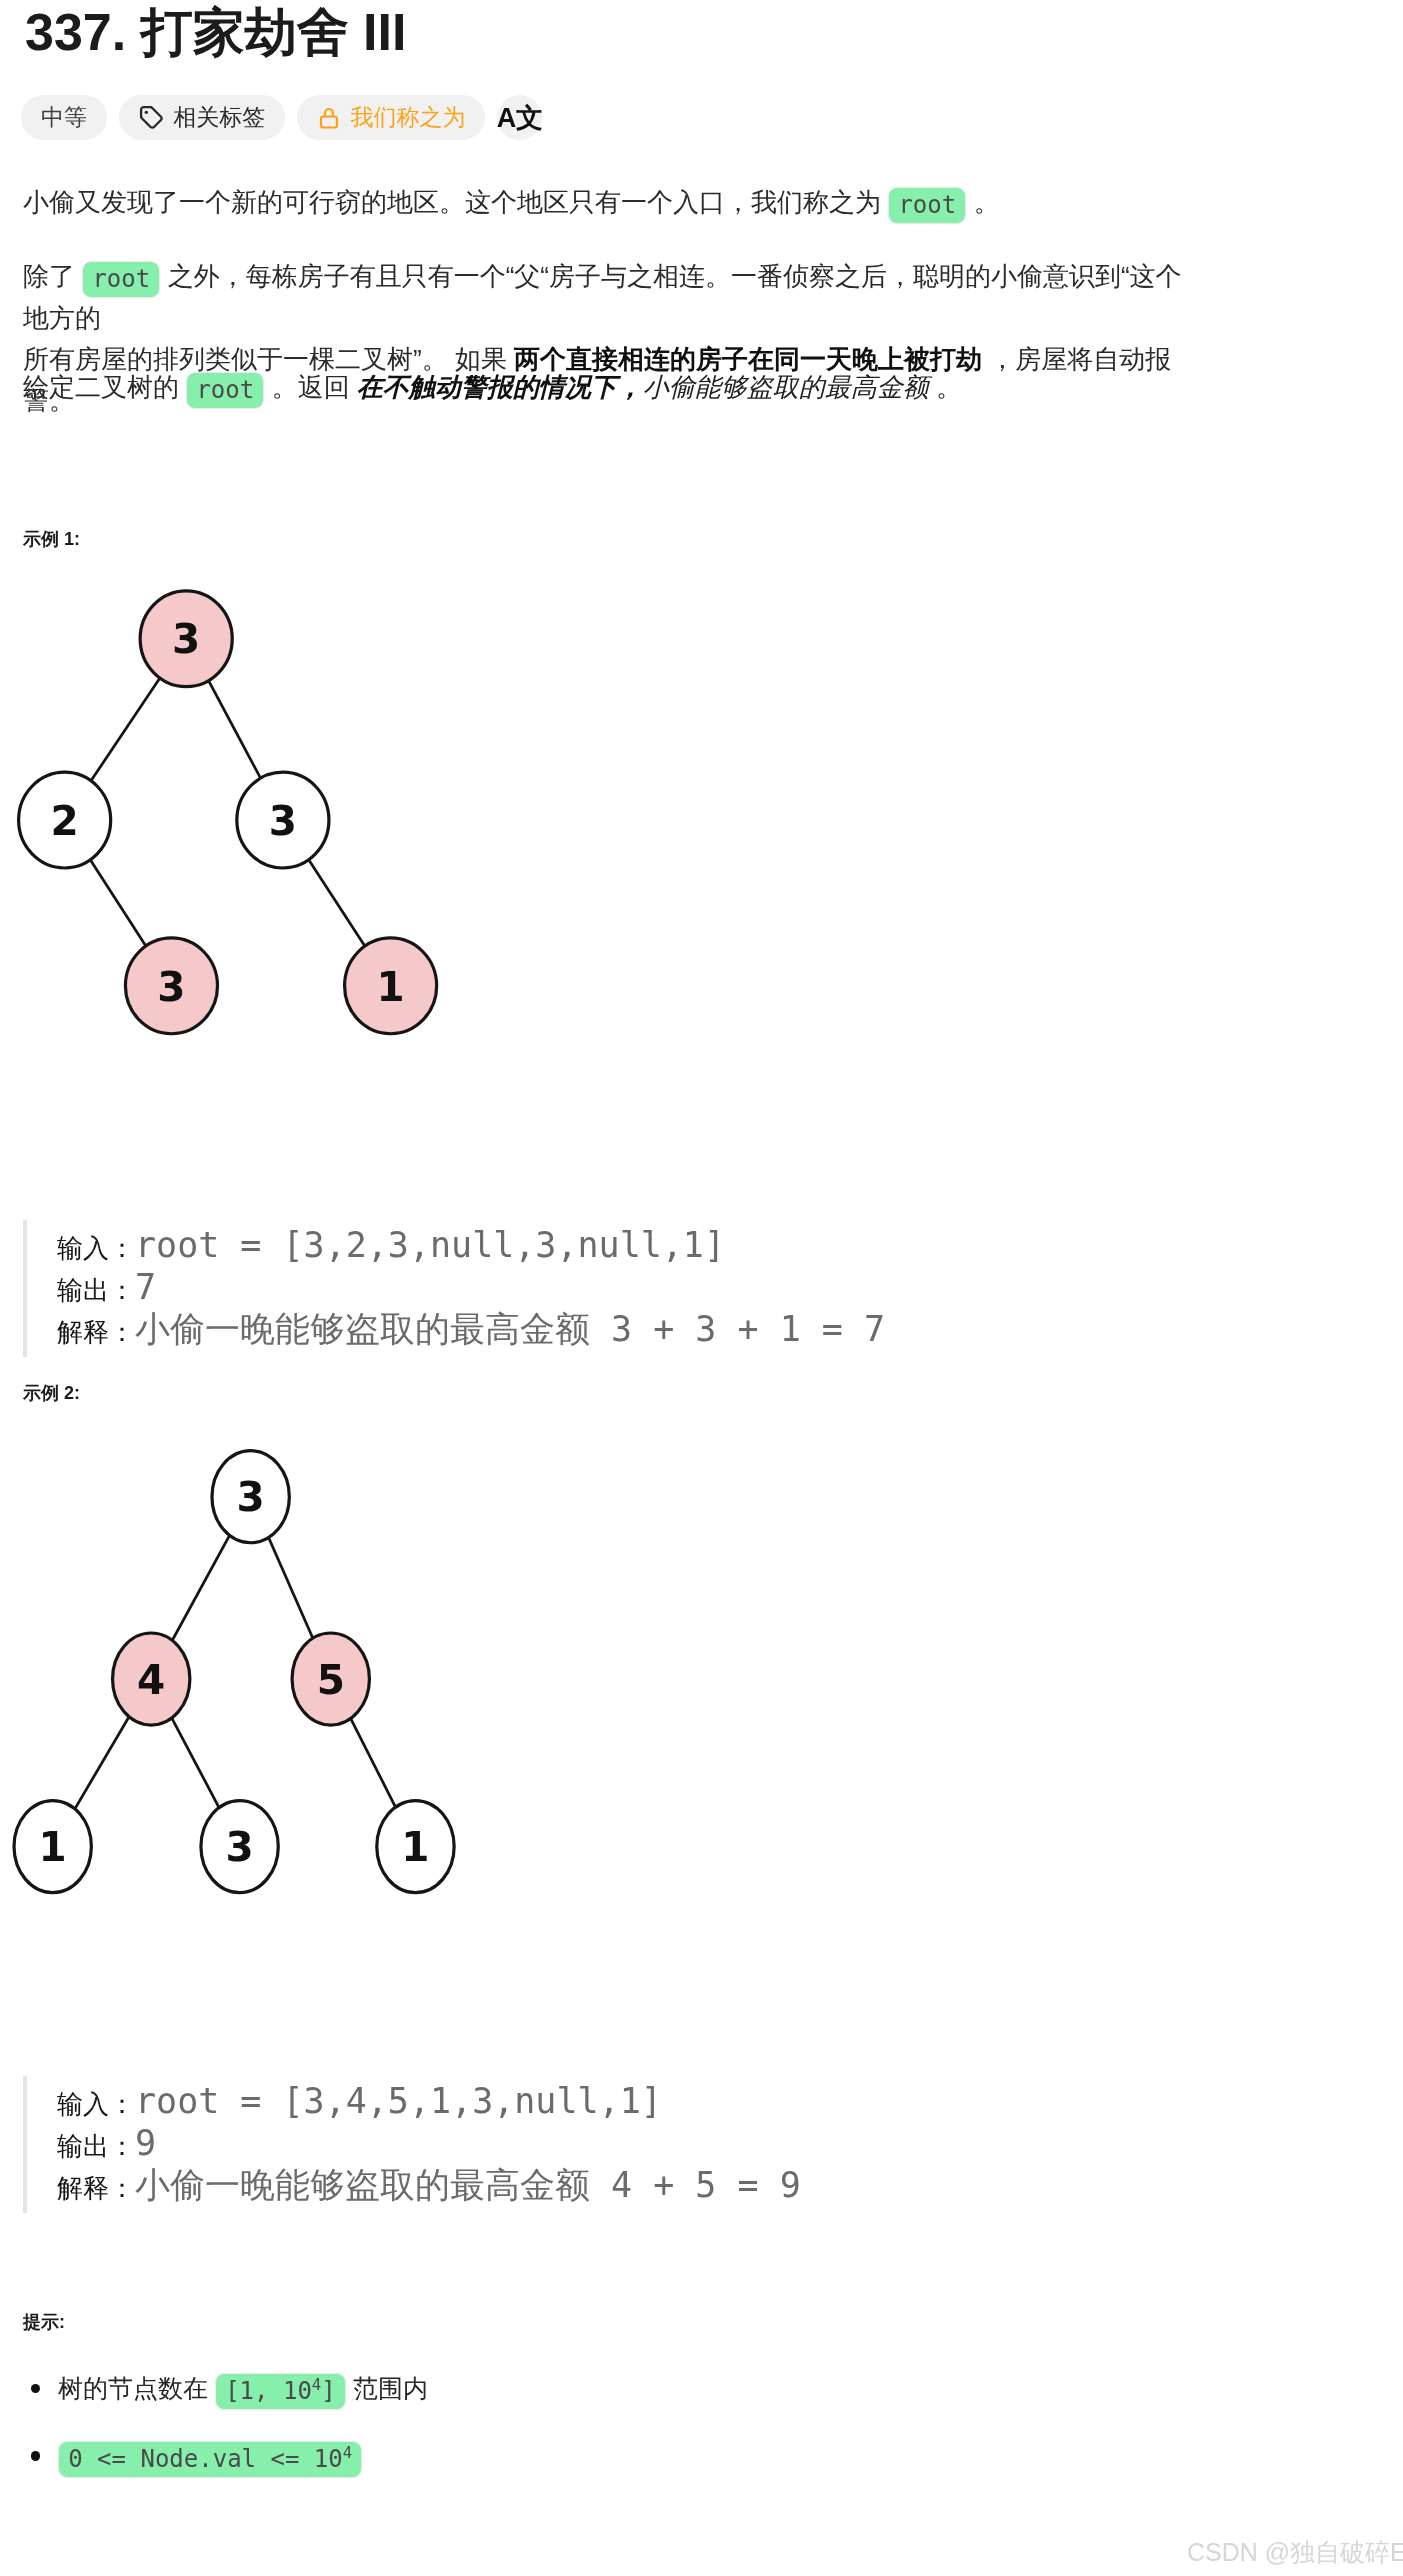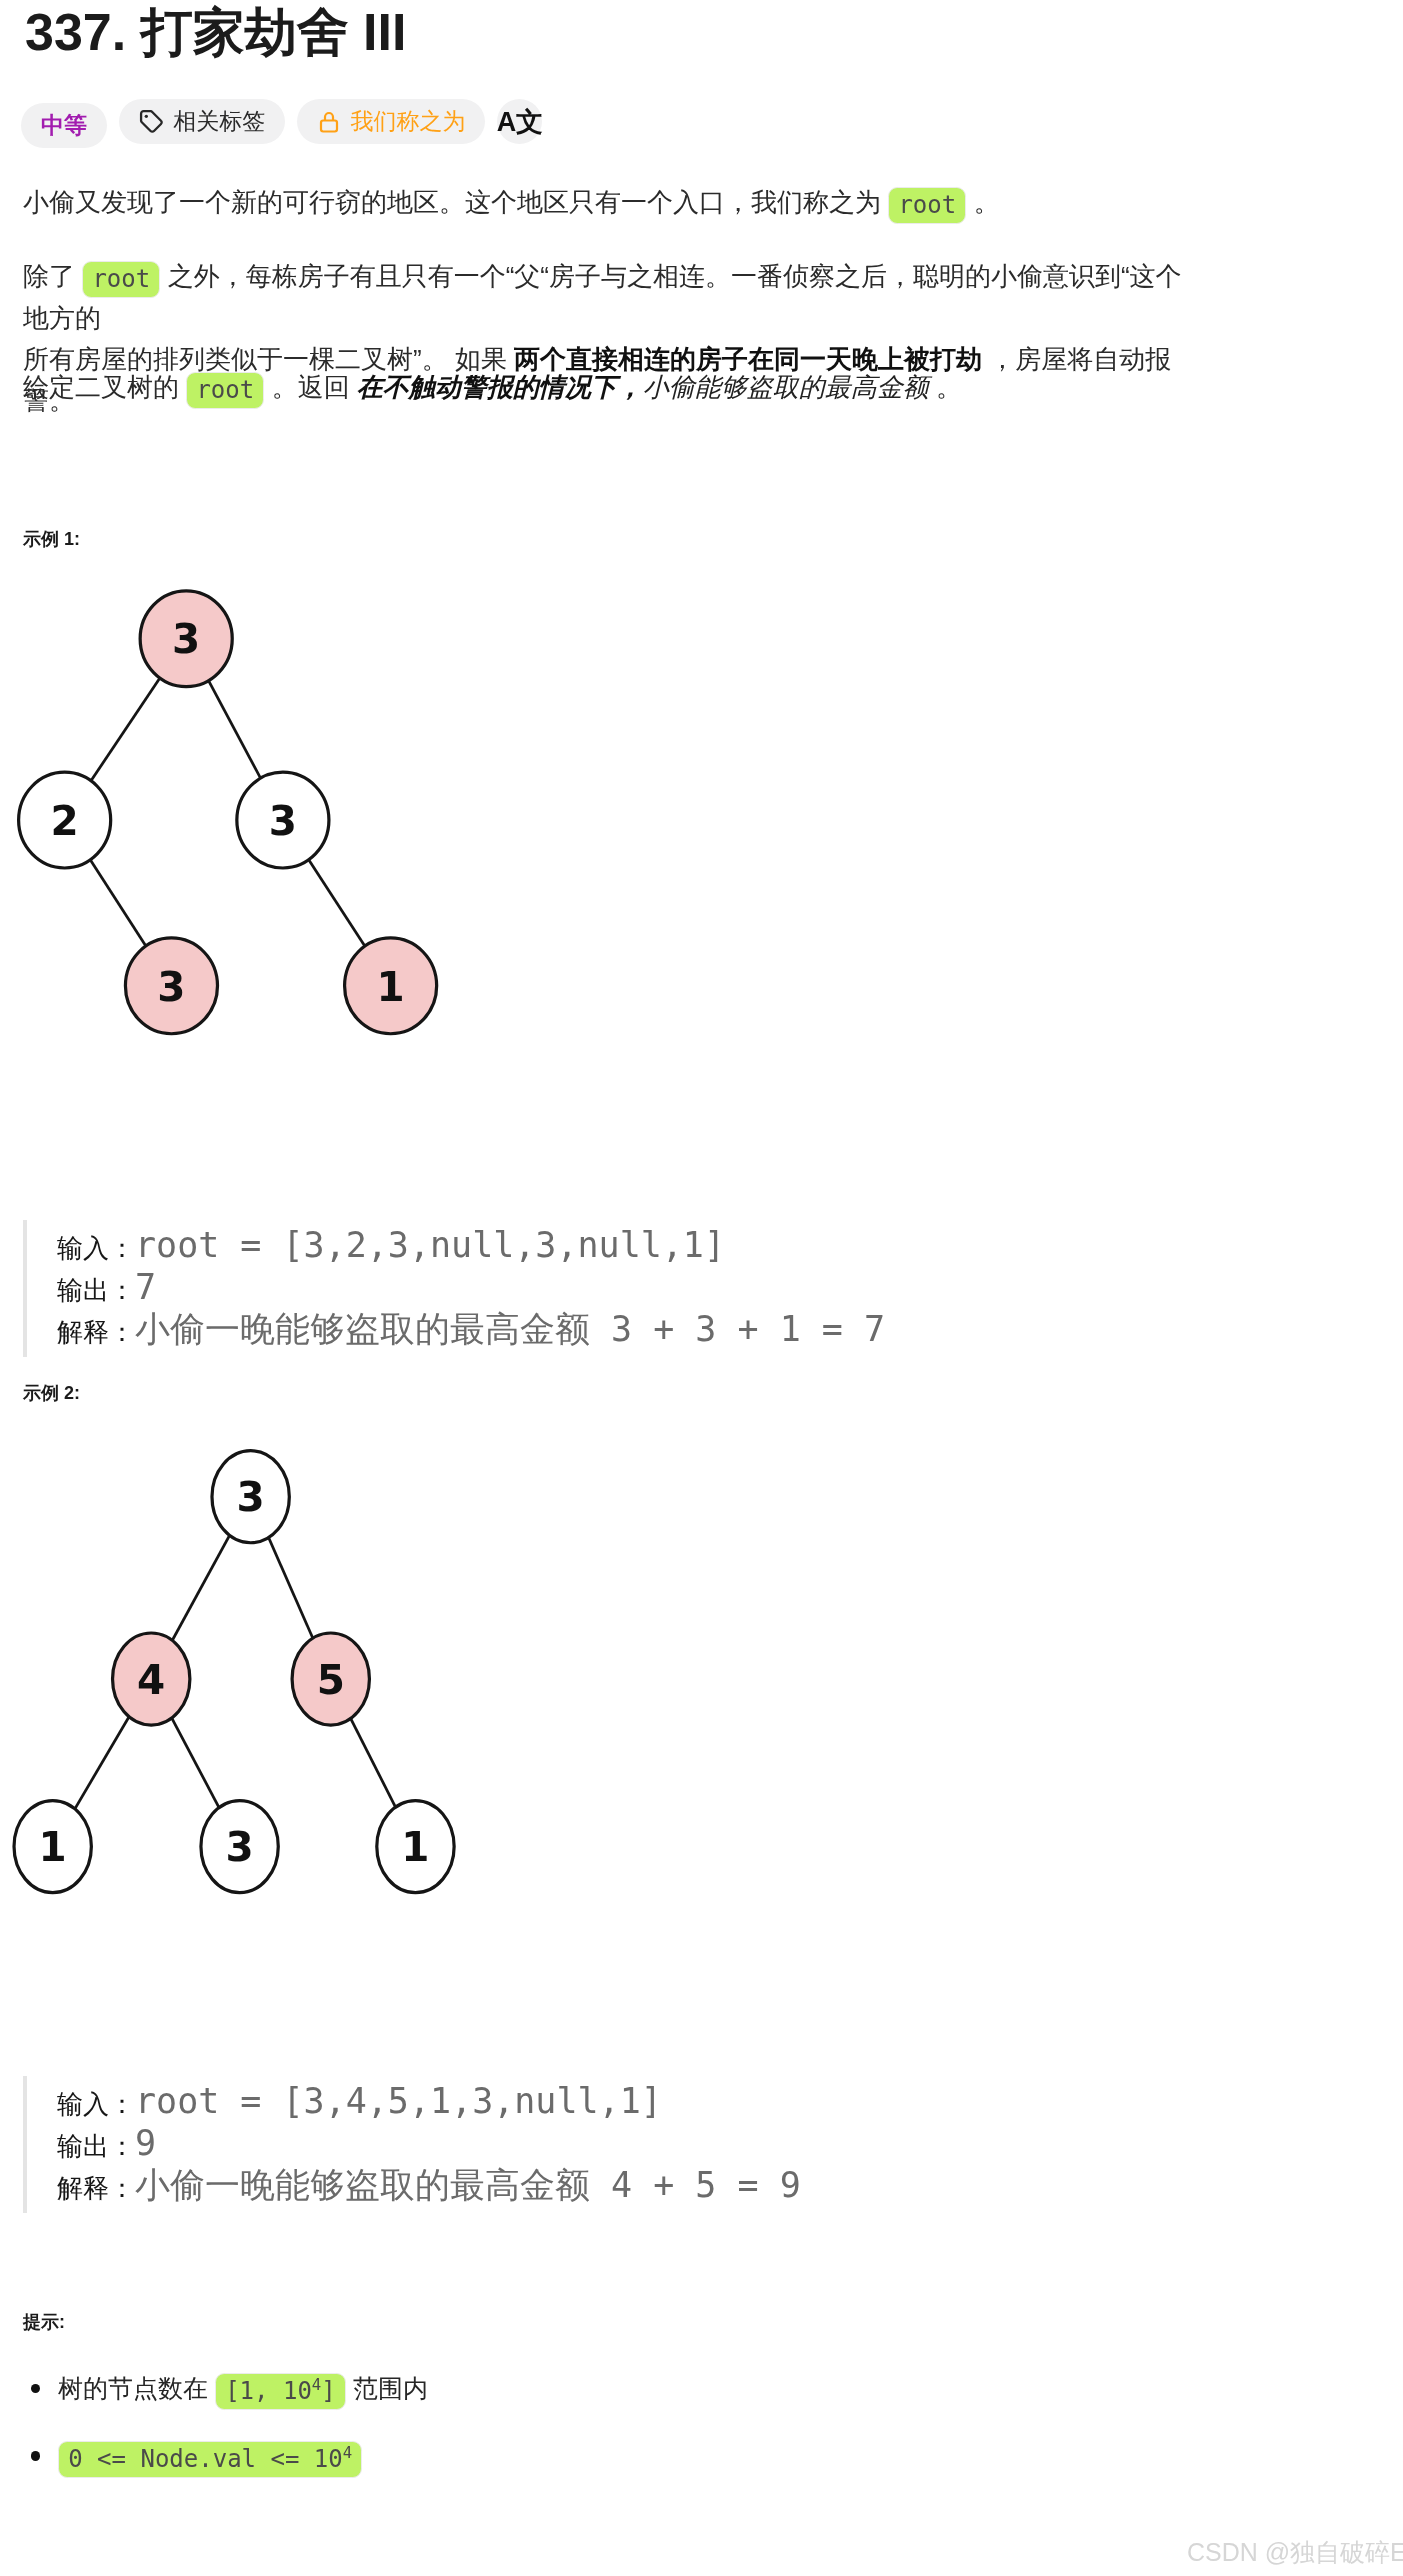--- a/index.html
+++ b/index.html
@@ -7,32 +7,32 @@
         font-family:"Liberation Sans","DejaVu Sans",sans-serif;color:#262626;}
 
   
   .title{position:absolute;left:25px;top:5.5px;margin:0;font-size:52px;line-height:52px;
          font-weight:700;color:#1b1b1b;}
 
   
   .badges{position:absolute;left:21px;top:95px;display:flex;align-items:center;gap:12px;}
   .pill{height:45px;border-radius:23px;background:#f1f1f2;display:inline-flex;align-items:center;
         padding:0 20px;font-size:23px;color:#2a2a2a;gap:9.2px;white-space:nowrap;cursor:default;}
-  .pill.difficulty{color:#a21caf;font-weight:700;margin-top:8px;}
+  .pill.difficulty{color:#404040;font-weight:400;}
   .pill.companies{color:#ffa116;}
   .pill.translate{width:45px;padding:0;justify-content:center;font-weight:600;font-size:27px;color:#111;}
   .pill svg{display:block;}
 
   
   .para{position:absolute;left:23px;width:1163px;margin:0;font-size:26px;line-height:41px;color:#2b2b2b;}
   .p1{top:182px}.p2{top:256px}.p3{top:367px}
   .seg-bold{font-weight:700;color:#101010;}
   .seg-bold-italic{font-weight:700;font-style:italic;color:#101010;}
   .seg-italic{font-style:italic;color:#222;}
-  .chip{display:inline-block;background:#bef264;border:1.8px solid #ebebeb;border-radius:9.2px;
+  .chip{display:inline-block;background:#86efac;border:1.8px solid #ebebeb;border-radius:9.2px;
         padding:0 9.2px;font-family:"DejaVu Sans Mono","Liberation Mono",monospace;
         font-size:24px;line-height:35px;color:#4a4a4a;vertical-align:-1.8px;white-space:nowrap;text-align:right;}
   .chip .sup{font-size:15.7px;vertical-align:super;line-height:0;}
 
   
   .section-heading{position:absolute;left:23px;margin:0;font-size:18px;font-weight:700;color:#1b1b1b;}
   .h-ex1{top:527px}.h-ex2{top:1381px}.h-hint{top:2310px}
 
   
   .tree{position:absolute;}

